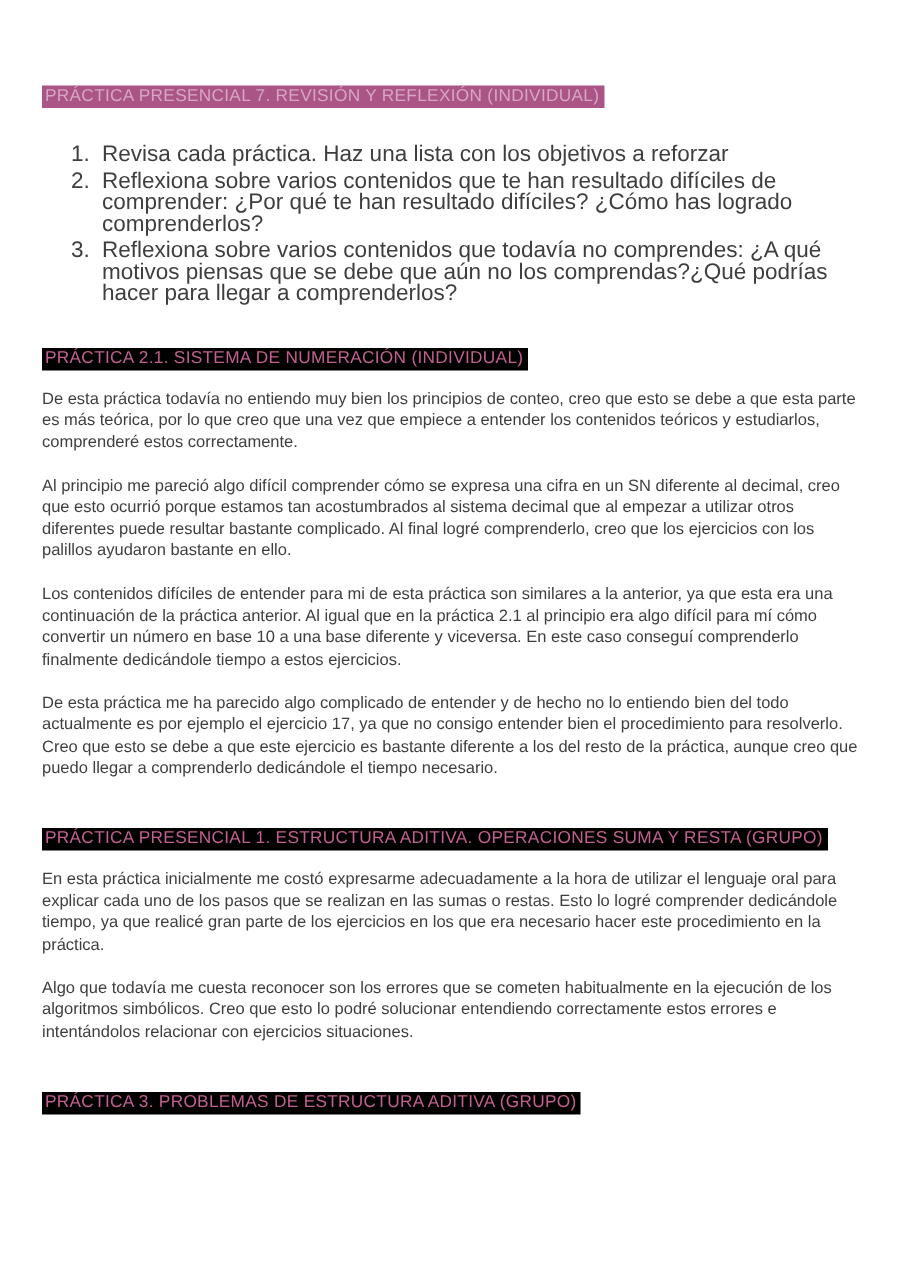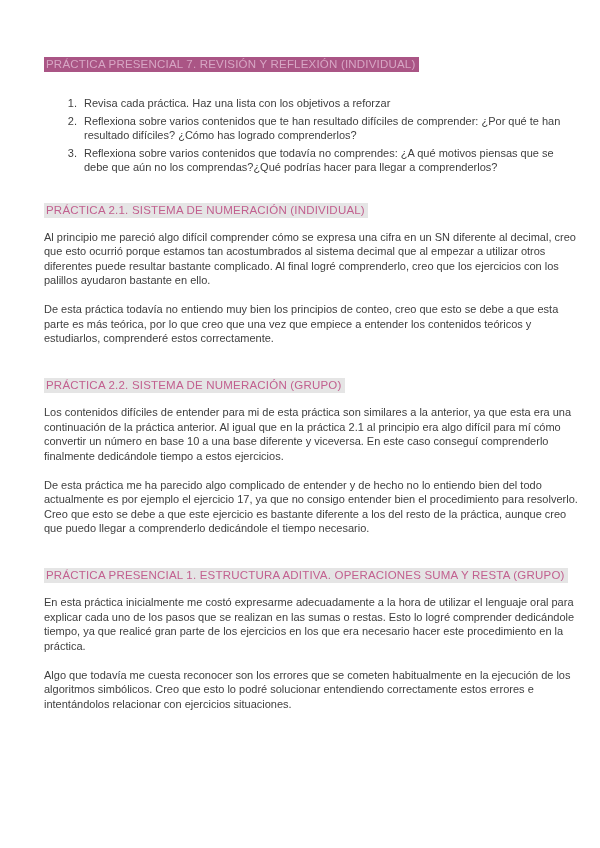--- a/index.html
+++ b/index.html
@@ -6,48 +6,48 @@
   body {
     width: 600px; height: 848px;
     background: #ffffff;
     font-family: "Liberation Sans", sans-serif;
     color: #3e3e3e;
     overflow: hidden;
   }
   .page {
     box-sizing: border-box;
     width: 600px; height: 848px;
-    padding: 54px 22px 0 44px;
+    padding: 54px 22px 0 28px;
     background: #ffffff;
   }
   .sec-heading {
     display: inline-block;
     font-size: 11.5px;
     line-height: 13px;
     font-weight: normal;
     letter-spacing: 0.2px;
     padding: 1px 3px 1px 2px;
     margin: 18px 0 12px 0;
   }
   .sec-heading.dark {
     background: #aa5585;
     color: #d7a6c4;
   }
   .sec-heading.light {
-    background: #e5e5e5;
+    background: #000000;
     color: #c2608f;
   }
   .sec-heading.first { margin-top: 2px; }
   p.body-text {
     font-size: 11px;
     line-height: 14.5px;
     margin: 0 0 14.5px 0;
   }
   ol.q-list {
-    font-size: 11px;
+    font-size: 15px;
     line-height: 14.5px;
     margin: 12px 0 10px 0;
     padding-left: 36px;
   }
   ol.q-list li {
     margin-bottom: 3px;
     padding-left: 4px;
   }
   section { display: block; }
 </style>
@@ -60,32 +60,32 @@
     <h2 class="sec-heading dark first">PRÁCTICA PRESENCIAL 7. REVISIÓN Y REFLEXIÓN (INDIVIDUAL)</h2>
     <ol class="q-list">
       <li>Revisa cada práctica. Haz una lista con los objetivos a reforzar</li>
       <li>Reflexiona sobre varios contenidos que te han resultado difíciles de comprender: ¿Por qué te han resultado difíciles? ¿Cómo has logrado comprenderlos?</li>
       <li>Reflexiona sobre varios contenidos que todavía no comprendes: ¿A qué motivos piensas que se debe que aún no los comprendas?¿Qué podrías hacer para llegar a comprenderlos?</li>
     </ol>
   </section>
 
   <section>
     <h2 class="sec-heading light">PRÁCTICA 2.1. SISTEMA DE NUMERACIÓN (INDIVIDUAL)</h2>
+    <p class="body-text">De esta práctica todavía no entiendo muy bien los principios de conteo, creo que esto se debe a que esta parte es más teórica, por lo que creo que una vez que empiece a entender los contenidos teóricos y estudiarlos, comprenderé estos correctamente.</p>
     <p class="body-text">Al principio me pareció algo difícil comprender cómo se expresa una cifra en un SN diferente al decimal, creo que esto ocurrió porque estamos tan acostumbrados al sistema decimal que al empezar a utilizar otros diferentes puede resultar bastante complicado. Al final logré comprenderlo, creo que los ejercicios con los palillos ayudaron bastante en ello.</p>
-    <p class="body-text">De esta práctica todavía no entiendo muy bien los principios de conteo, creo que esto se debe a que esta parte es más teórica, por lo que creo que una vez que empiece a entender los contenidos teóricos y estudiarlos, comprenderé estos correctamente.</p>
   </section>
 
   <section>
-    <h2 class="sec-heading light">PRÁCTICA 2.2. SISTEMA DE NUMERACIÓN (GRUPO)</h2>
     <p class="body-text">Los contenidos difíciles de entender para mi de esta práctica son similares a la anterior, ya que esta era una continuación de la práctica anterior. Al igual que en la práctica 2.1 al principio era algo difícil para mí cómo convertir un número en base 10 a una base diferente y viceversa. En este caso conseguí comprenderlo finalmente dedicándole tiempo a estos ejercicios.</p>
     <p class="body-text">De esta práctica me ha parecido algo complicado de entender y de hecho no lo entiendo bien del todo actualmente es por ejemplo el ejercicio 17, ya que no consigo entender bien el procedimiento para resolverlo. Creo que esto se debe a que este ejercicio es bastante diferente a los del resto de la práctica, aunque creo que puedo llegar a comprenderlo dedicándole el tiempo necesario.</p>
   </section>
 
   <section>
     <h2 class="sec-heading light">PRÁCTICA PRESENCIAL 1. ESTRUCTURA ADITIVA. OPERACIONES SUMA Y RESTA (GRUPO)</h2>
     <p class="body-text">En esta práctica inicialmente me costó expresarme adecuadamente a la hora de utilizar el lenguaje oral para explicar cada uno de los pasos que se realizan en las sumas o restas. Esto lo logré comprender dedicándole tiempo, ya que realicé gran parte de los ejercicios en los que era necesario hacer este procedimiento en la práctica.</p>
     <p class="body-text">Algo que todavía me cuesta reconocer son los errores que se cometen habitualmente en la ejecución de los algoritmos simbólicos. Creo que esto lo podré solucionar entendiendo correctamente estos errores e intentándolos relacionar con ejercicios situaciones.</p>
   </section>
 
   <section>
+    <h2 class="sec-heading light">PRÁCTICA 3. PROBLEMAS DE ESTRUCTURA ADITIVA (GRUPO)</h2>
   </section>
 
 </div>
 
 </body></html>

